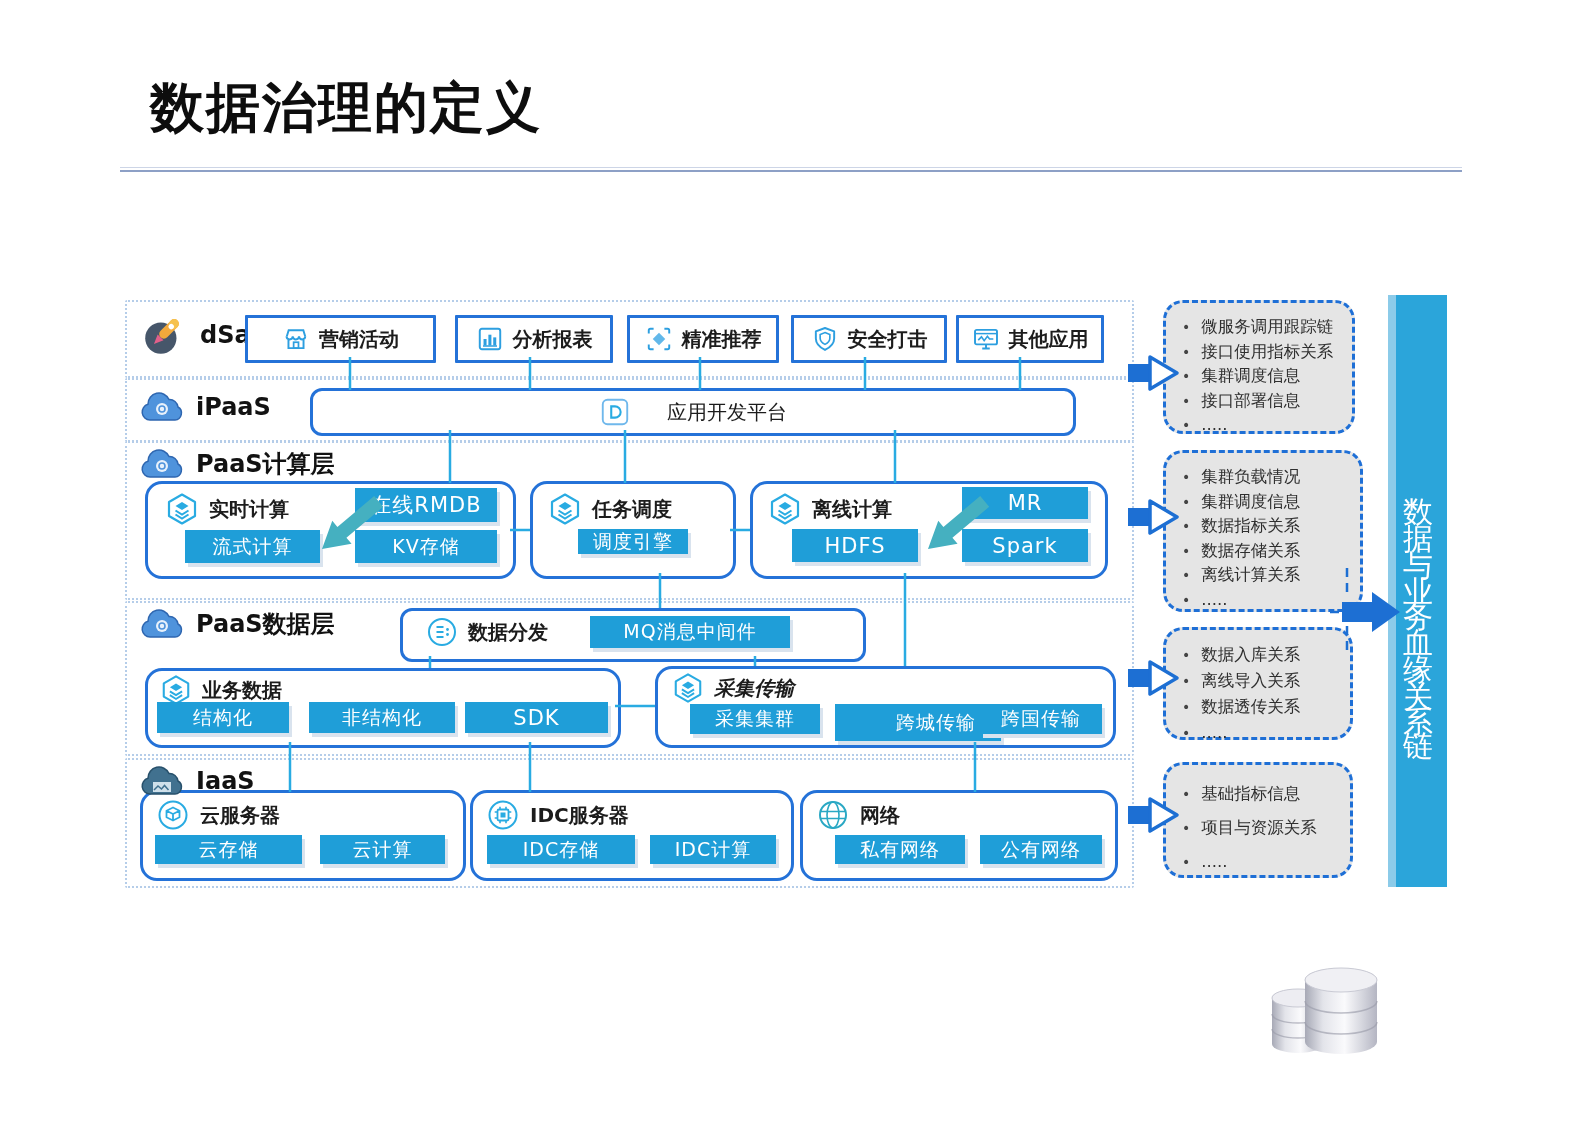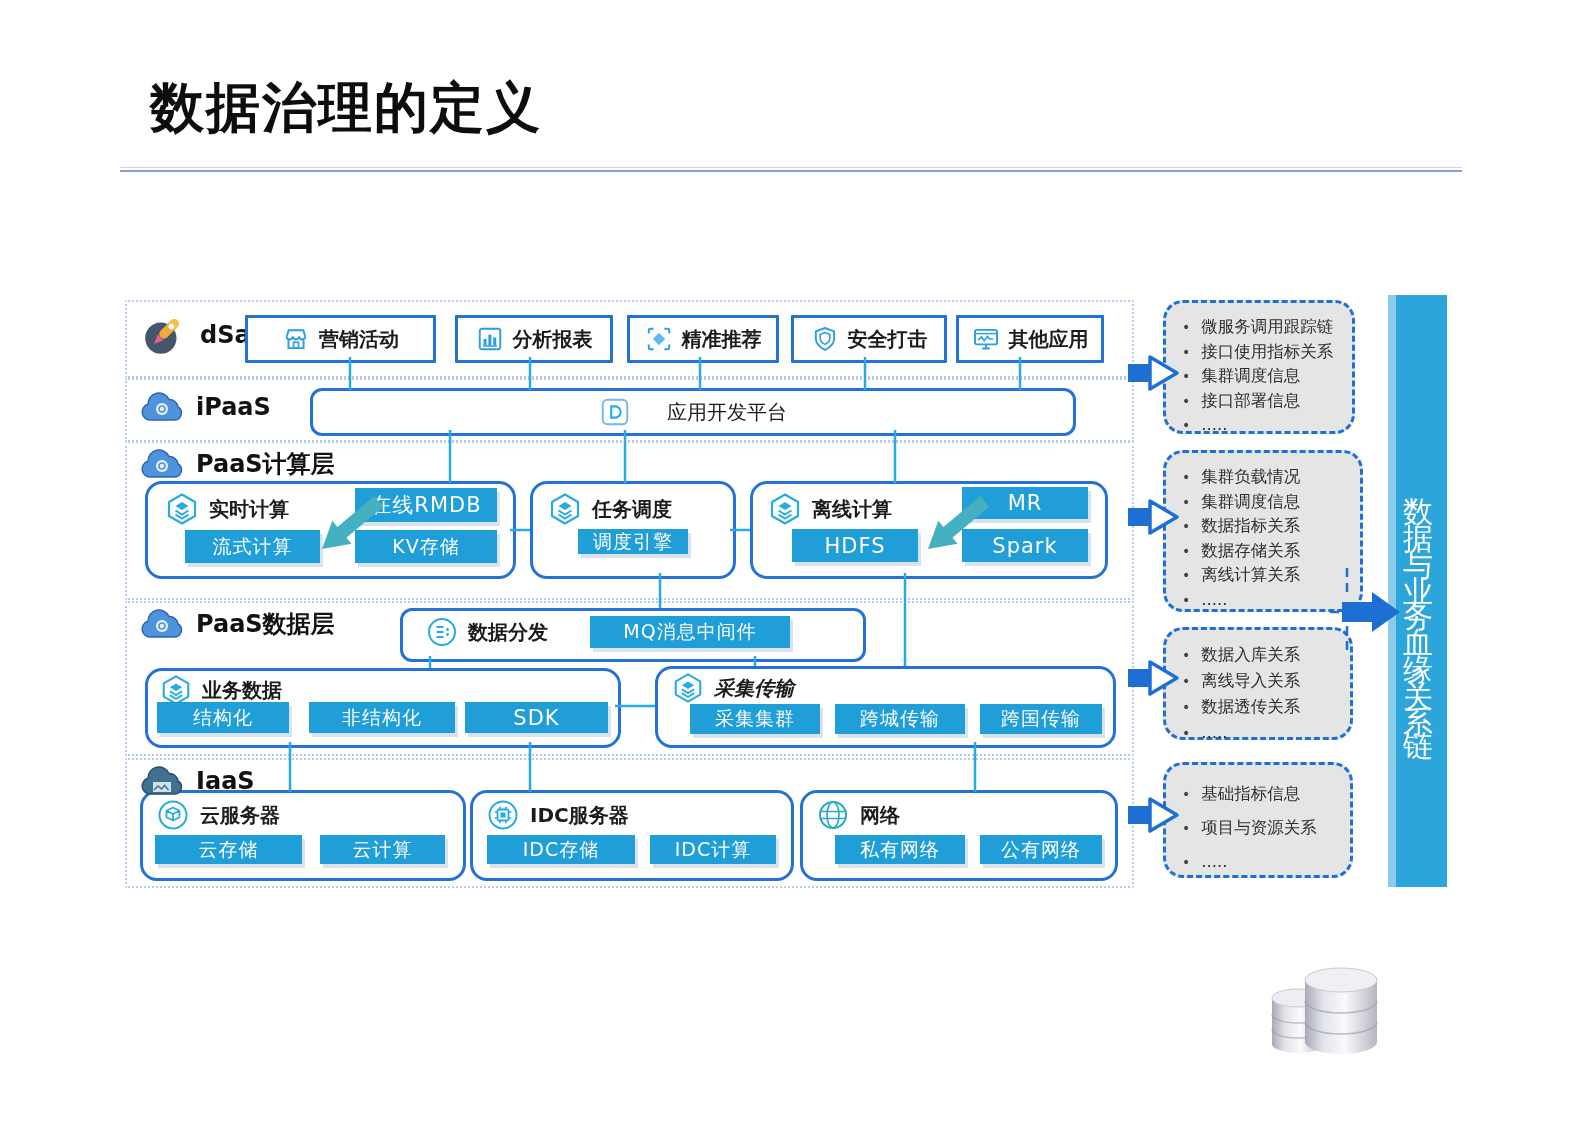--- a/index.html
+++ b/index.html
@@ -247,21 +247,21 @@
   <div class="chip lat" style="left:465px;top:702px;width:143px;height:31px;">SDK</div>
 
   <div class="gbox" style="left:655px;top:666px;width:455px;height:76px;"></div>
   <div class="ghead" style="left:672px;top:672px;font-style:italic;">
     <svg class="ic" width="32" height="32" viewBox="0 0 34 34">
         <use href="#i-hex"></use>
       </svg>
     <span>采集传输</span>
   </div>
   <div class="chip" style="left:690px;top:704px;width:130px;height:30px;">采集集群</div>
-  <div class="chip" style="left:835px;top:704px;width:130px;height:30px;">跨城传输</div>
+  <div class="chip" style="left:835px;top:704px;width:130px;height:37px;padding-left:36px;">跨城传输</div>
   <div class="chip" style="left:980px;top:704px;width:122px;height:30px;">跨国传输</div>
 
   <div class="gbox" style="left:140px;top:790px;width:320px;height:85px;"></div>
   <div class="ghead" style="left:156px;top:798px;">
     <svg class="ic" width="34" height="34" viewBox="0 0 34 34">
         <use href="#i-cube"></use>
       </svg>
     <span>云服务器</span>
   </div>
   <div class="chip" style="left:155px;top:835px;width:147px;height:29px;">云存储</div>

